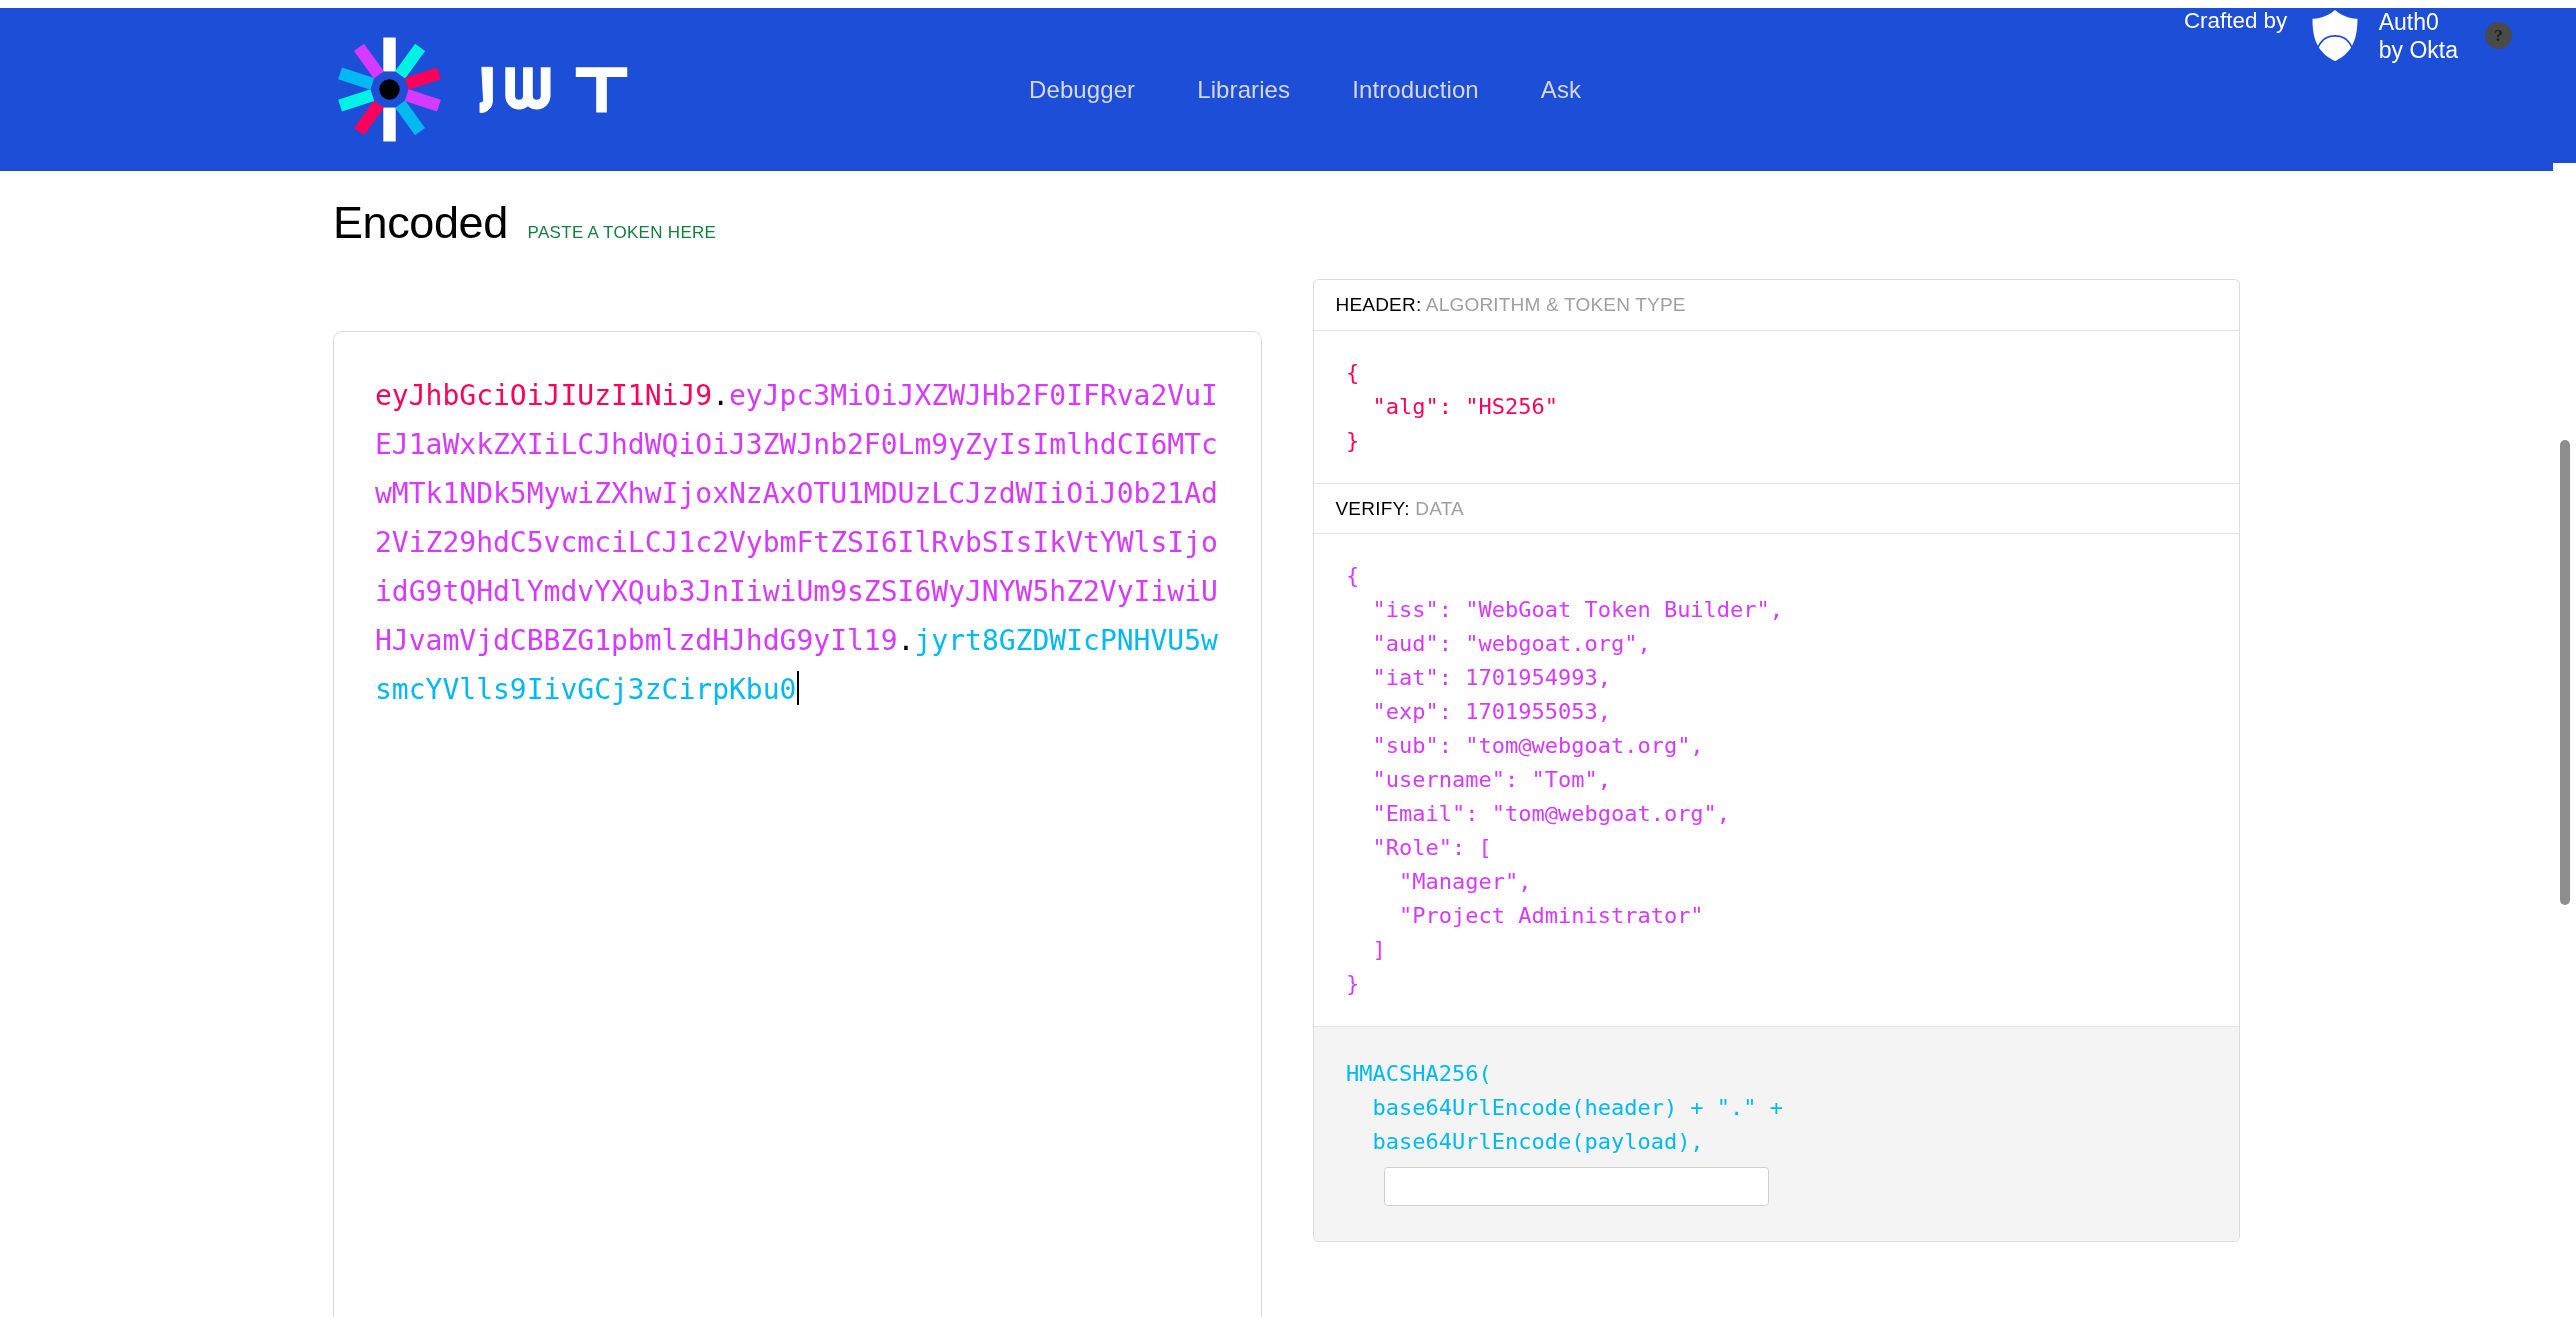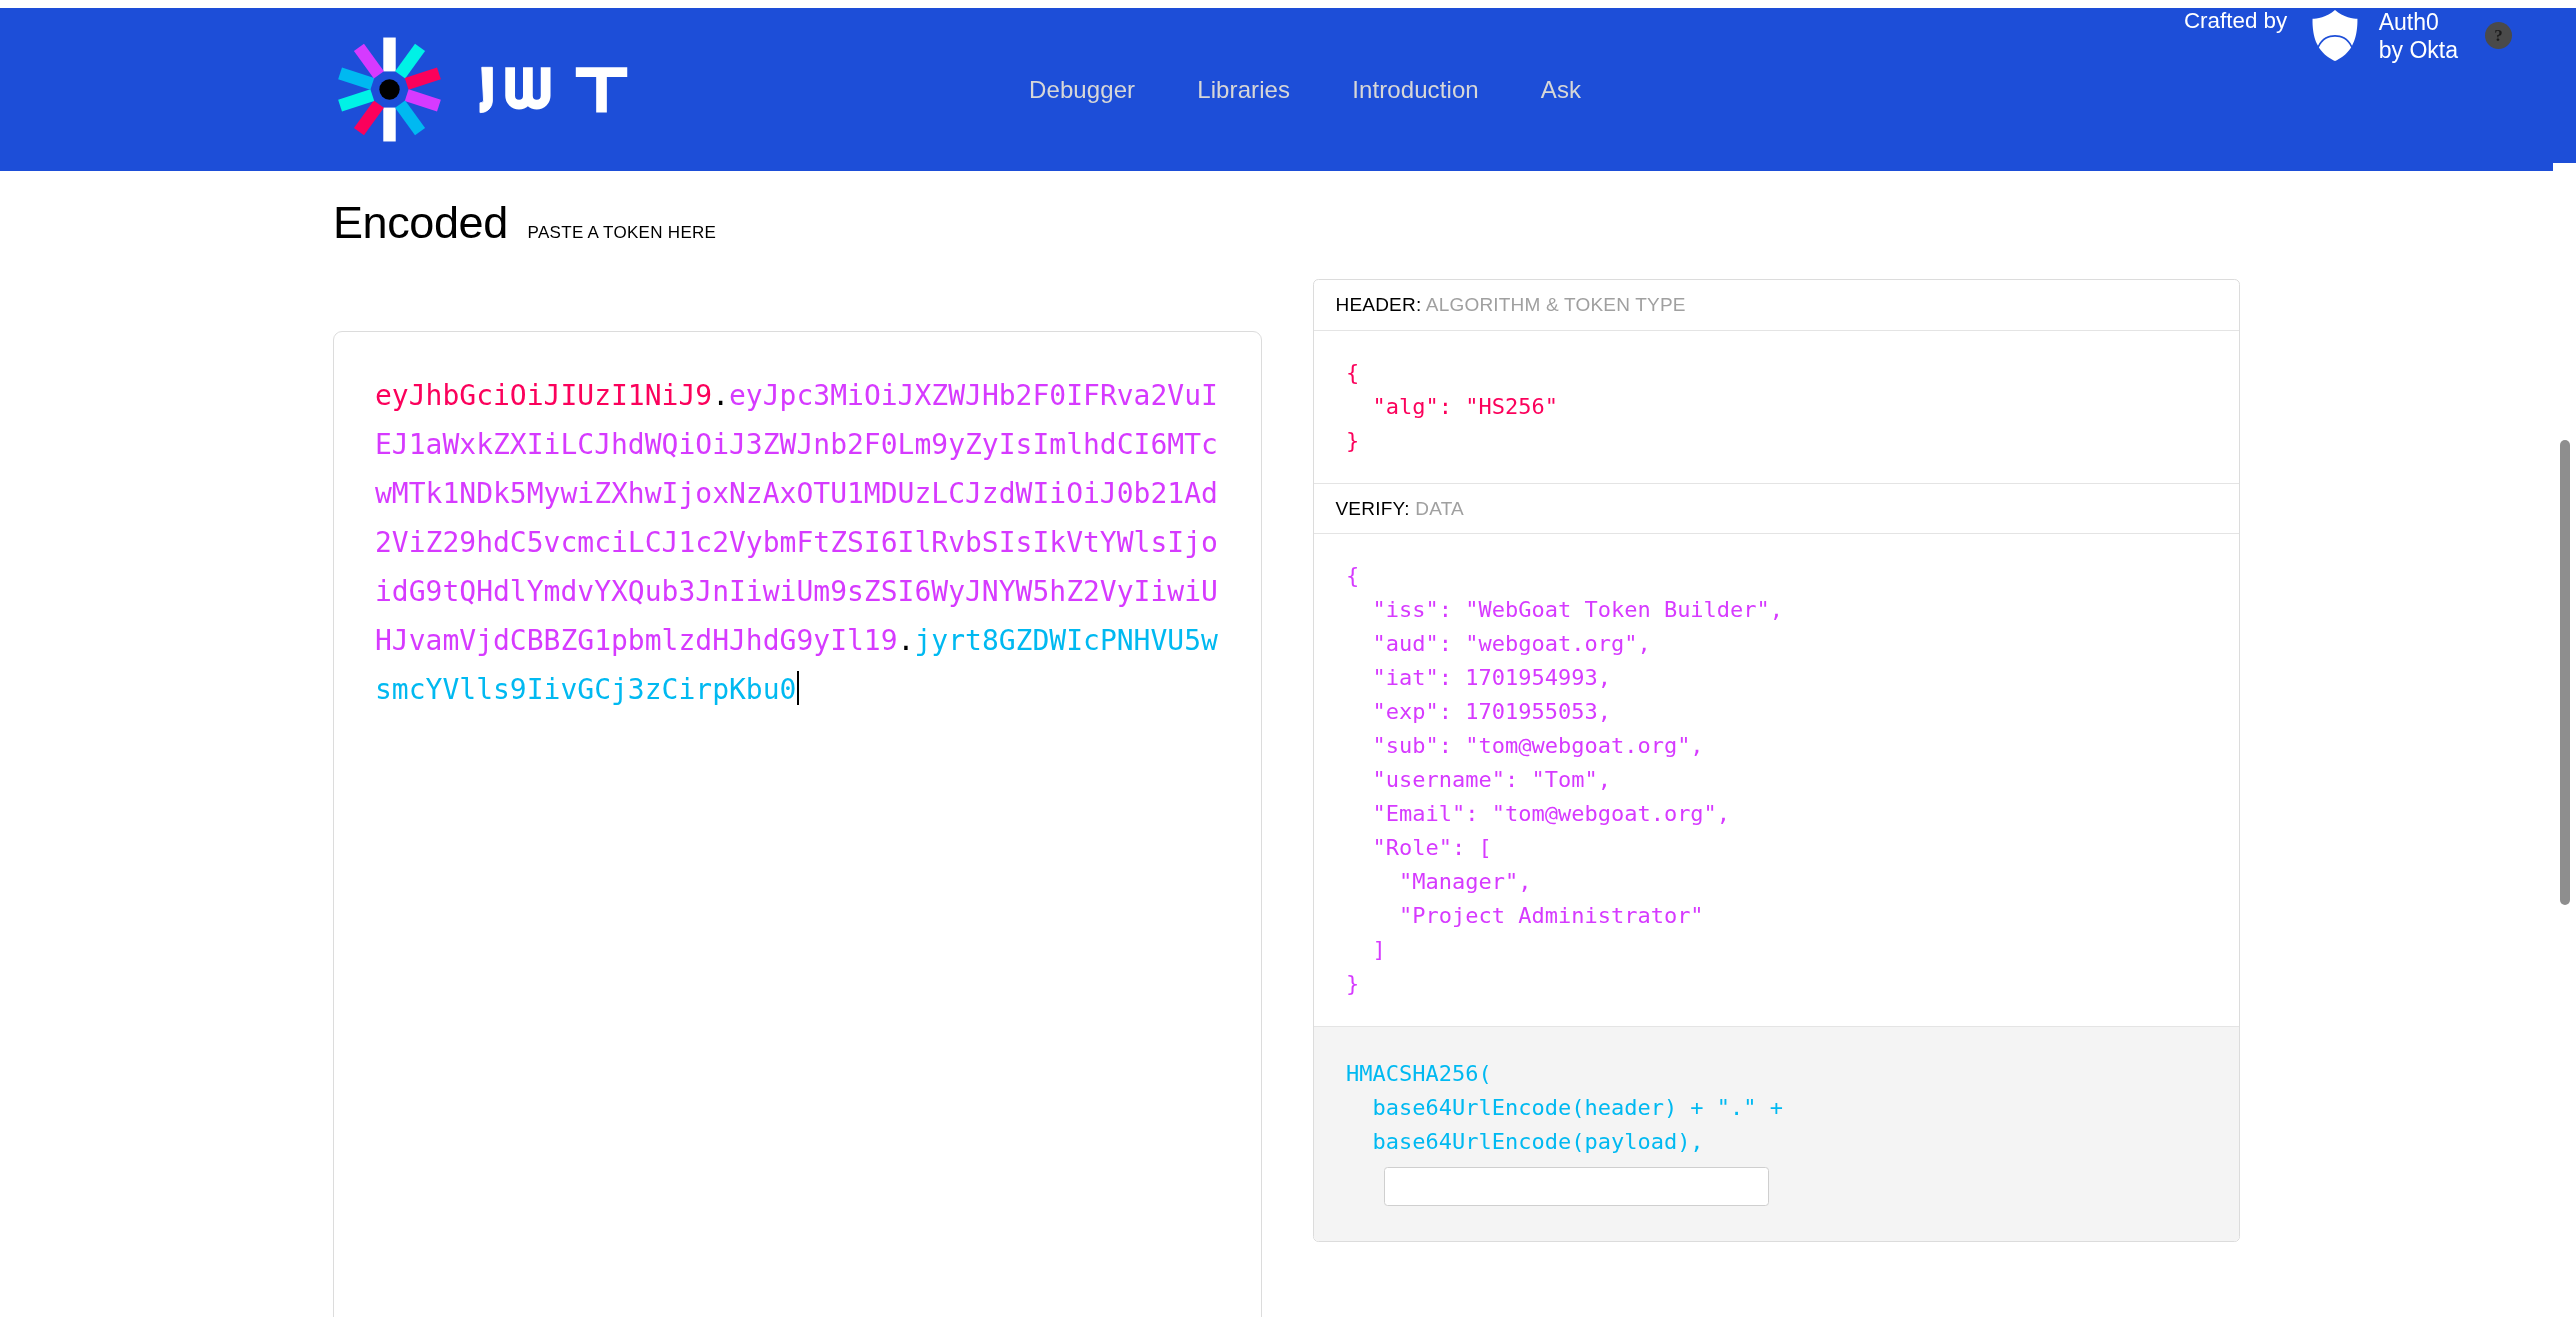--- a/index.html
+++ b/index.html
@@ -49,21 +49,21 @@
     font-family: "Liberation Serif", serif;
   }
 
   
   .col-title-row { display: flex; align-items: baseline; }
   .col-title {
     font-size: 45px; font-weight: 400; color: #000000;
     letter-spacing: -0.4px;
   }
   .col-sub {
-    font-size: 17px; color: #000000; letter-spacing: 0.3px;
+    font-size: 17px; color: #15803d; letter-spacing: 0.3px;
     margin-left: 19.7px; text-transform: uppercase;
   }
 
   
   .encoded-col { position: absolute; left: 333px; top: 197px; width: 929px; }
   .encoded-box {
     margin-top: 82px;
     width: 929px; height: 1074px;
     border: 0.9px solid #dcdcdc; border-radius: 9px;
     background: #ffffff;

